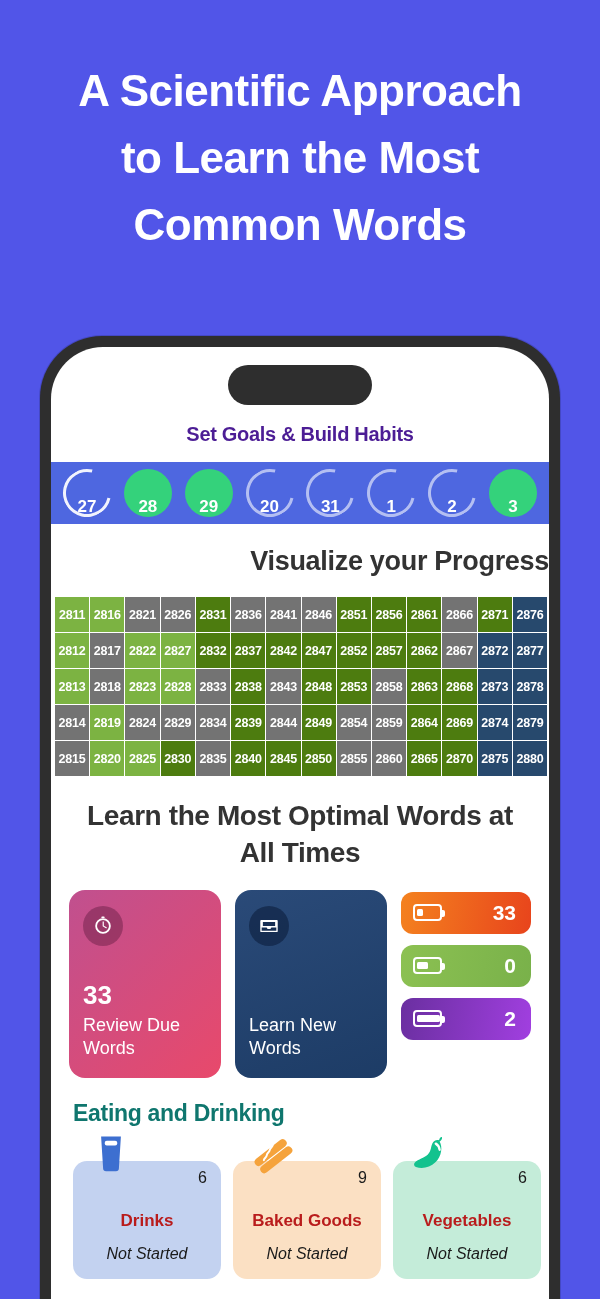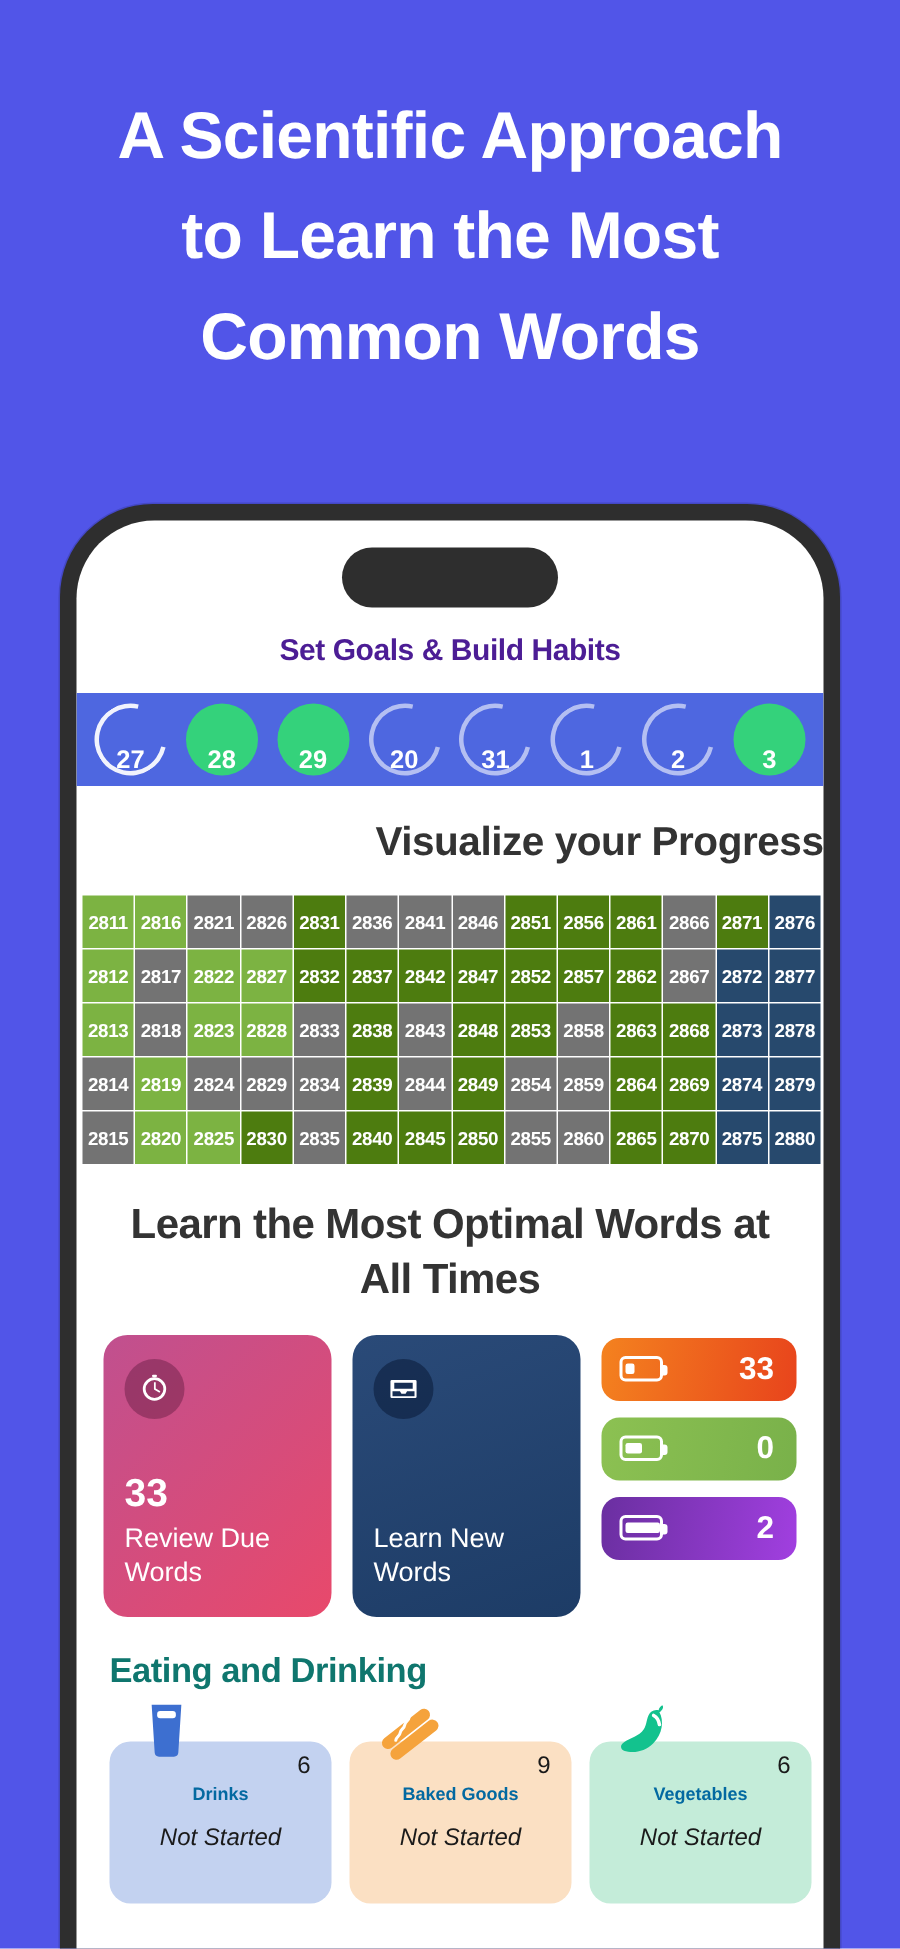--- a/index.html
+++ b/index.html
@@ -253,24 +253,24 @@
     width:44px; height:44px;
   }
   .cat-icon svg { width:100%; height:100%; }
   .cat-count {
     position:absolute;
     top:8px; right:14px;
     font-size:16px;
     color:#1a1a1a;
   }
   .cat-name {
-    font-size:12px;
-    font-weight:bold;
-    color:#0369a1;
-    margin-top:16px;
+    font-size:17px;
+    font-weight:bold;
+    color:#b91c1c;
+    margin-top:38px;
   }
   .cat-status {
     font-size:16px;
     font-style:italic;
     color:#1a1a1a;
     margin-top:14px;
   }
 </style>
 </head>
 <body>

